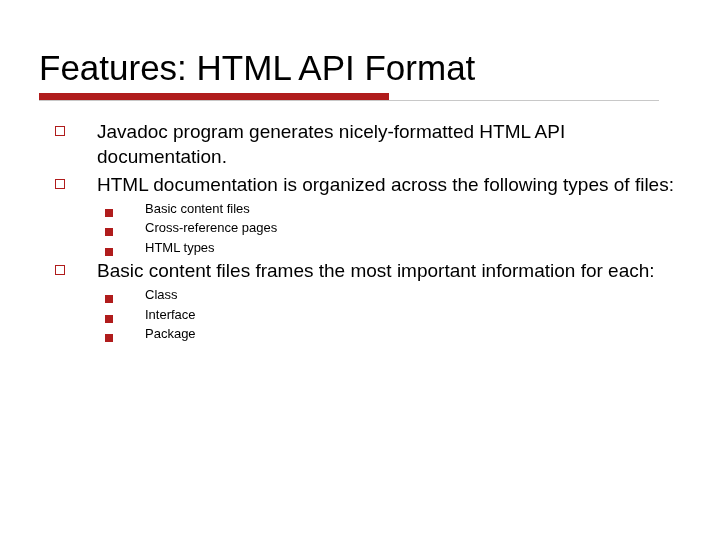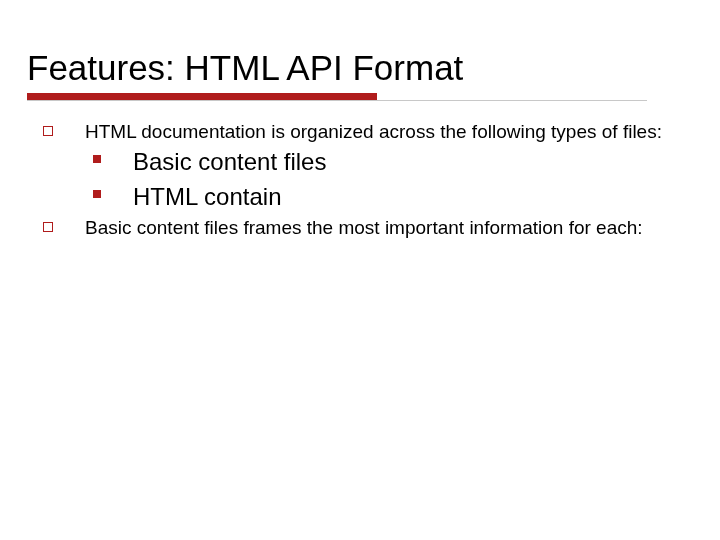--- a/index.html
+++ b/index.html
@@ -8,21 +8,21 @@
     width: 720px;
     height: 540px;
     background: #ffffff;
     font-family: Verdana, Geneva, sans-serif;
     color: #000;
   }
   .slide {
     box-sizing: border-box;
     width: 720px;
     height: 540px;
-    padding: 50px 45px 40px 27px;
+    padding: 50px 45px 40px 39px;
     position: relative;
   }
   .title {
     font-size: 35px;
     font-weight: 400;
     letter-spacing: 0px;
     margin: 0 0 6px 0;
     line-height: 1.05;
   }
   .rule-wrap {
@@ -58,21 +58,21 @@
     top: 7px;
     width: 10px;
     height: 10px;
     border: 1.5px solid #b01c1c;
     box-sizing: border-box;
   }
   ul.lvl2 {
     list-style: none;
     padding: 0;
     margin: 2px 0 2px 0px;
-    font-size: 24px;
+    font-size: 13px;
   }
   ul.lvl2 > li {
     position: relative;
     padding-left: 48px;
     margin-bottom: 2px;
   }
   ul.lvl2 > li::before {
     content: "";
     position: absolute;
     left: 8px;
@@ -89,24 +89,33 @@
 
   <h1 class="title">Features: HTML API Format</h1>
 
   <div class="rule-wrap">
     <div class="rule-red"></div>
     <div class="rule-gray"></div>
   </div>
 
   <ul class="lvl1">
     <li>
+      <span>Javadoc program generates nicely-formatted HTML API documentation.</span>
+    </li>
+    <li>
       <span>HTML documentation is organized across the following types of files:</span>
       <ul class="lvl2">
         <li><span>Basic content files</span></li>
-        <li><span>HTML contain</span></li>
+        <li><span>Cross-reference pages</span></li>
+        <li><span>HTML types</span></li>
       </ul>
     </li>
     <li>
       <span>Basic content files frames the most important information for each:</span>
+      <ul class="lvl2">
+        <li><span>Class</span></li>
+        <li><span>Interface</span></li>
+        <li><span>Package</span></li>
+      </ul>
     </li>
   </ul>
 
 </div>
 
 </body></html>

